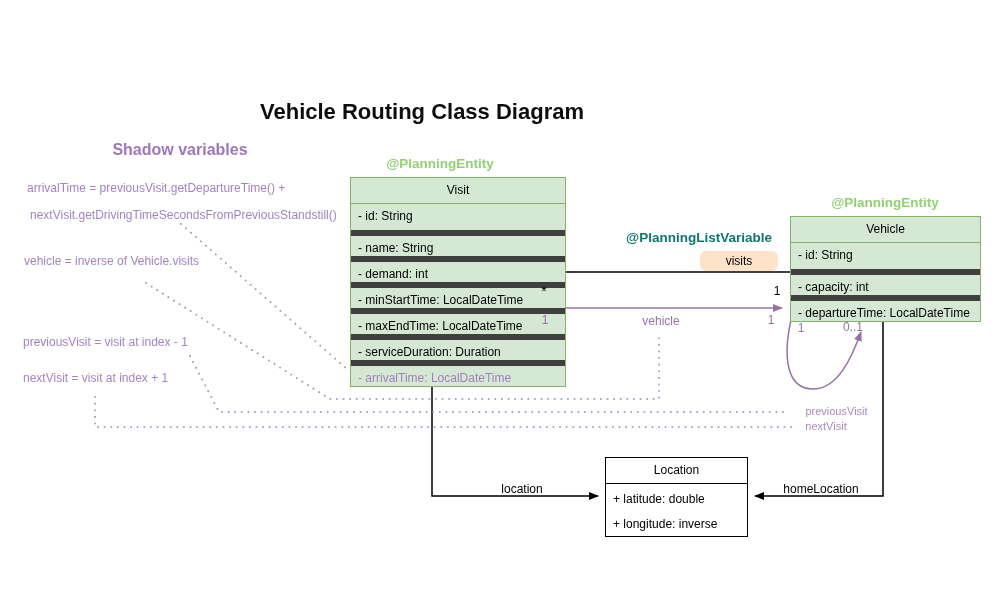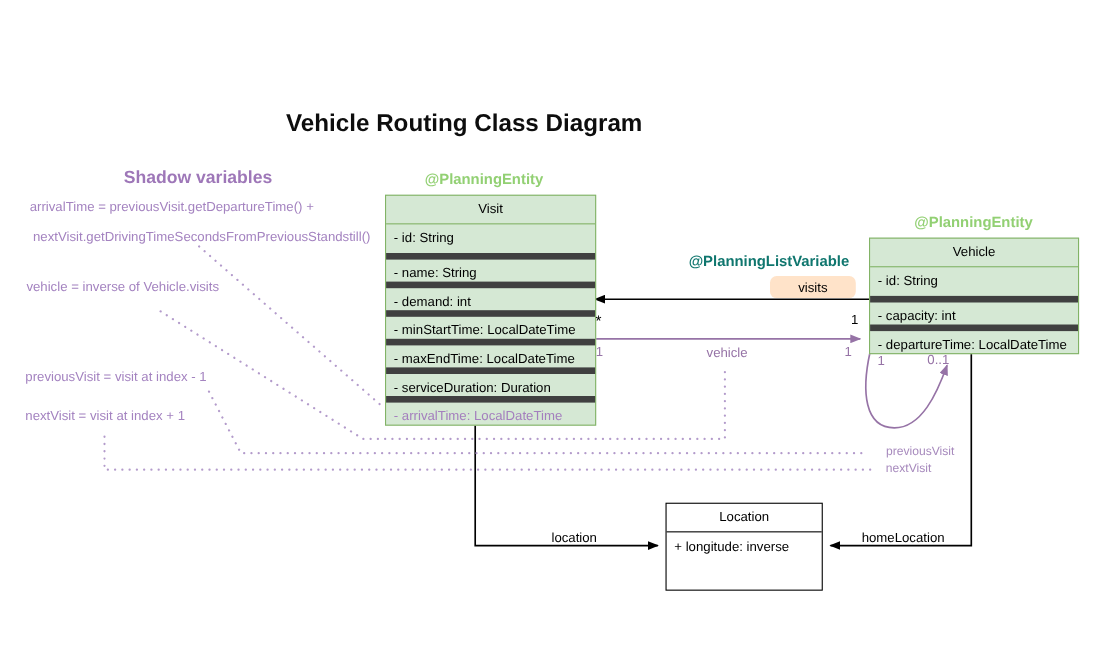--- a/index.html
+++ b/index.html
@@ -8,21 +8,21 @@
     position:relative; width:1000px; height:600px; background:#ffffff;
     font-family:"Liberation Sans", sans-serif; overflow:hidden;
   }
   .abs { position:absolute; }
   .ctr { transform:translate(-50%,-50%); white-space:nowrap; }
   .vctr { transform:translateY(-50%); white-space:nowrap; }
 
   .title { left:0; top:112px; width:844px; text-align:center;
            font-size:22px; font-weight:bold; color:#0d0d0d; transform:translateY(-50%); }
 
-  .shadow-heading { left:180px; top:162px; font-size:16px; font-weight:bold; color:#9e77b8; }
+  .shadow-heading { left:180px; top:150px; font-size:16px; font-weight:bold; color:#9e77b8; }
   .formula { font-size:12px; color:#a483c0; }
 
   .anno { font-size:13.5px; font-weight:bold; }
   .anno.green  { color:#92d073; }
   .anno.orange { color:#0f766e; }
 
   .uml { position:absolute; font-size:12px; color:#000; }
   .uml .hdr { height:26px; line-height:25px; text-align:center; }
   .uml .row { height:26px; line-height:25px; padding-left:7px; }
 
@@ -84,40 +84,41 @@
     <path d="M 432 385 L 432 496 L 598 496" stroke="#000" stroke-width="1.5" fill="none" marker-end="url(#mBlack)"></path>
 
     <path d="M 883 320 L 883 496 L 755 496" stroke="#000" stroke-width="1.5" fill="none" marker-end="url(#mBlack)"></path>
 
     <path d="M 181 224 L 347 369" stroke="#b39bcb" stroke-width="2" fill="none" stroke-dasharray="0.1 6.5" stroke-linecap="round"></path>
     <path d="M 146 283 L 330 399 L 659 399 L 659 333" stroke="#b39bcb" stroke-width="2" fill="none" stroke-dasharray="0.1 6.5" stroke-linecap="round"></path>
     <path d="M 190 356 L 219 412 L 786 412" stroke="#b39bcb" stroke-width="2" fill="none" stroke-dasharray="0.1 6.5" stroke-linecap="round"></path>
     <path d="M 95 397 L 95 427 L 793 427" stroke="#b39bcb" stroke-width="2" fill="none" stroke-dasharray="0.1 6.5" stroke-linecap="round"></path>
   </svg>
 
-  <div class="uml greenbox" style="left:350px; top:177px; width:192px;">
+  <div class="uml greenbox" style="left:350px; top:177px; width:216px;">
     <div class="hdr">Visit</div>
     <div class="row">- id: String</div>
     <div class="row">- name: String</div>
     <div class="row">- demand: int</div>
     <div class="row">- minStartTime: LocalDateTime</div>
     <div class="row">- maxEndTime: LocalDateTime</div>
     <div class="row">- serviceDuration: Duration</div>
     <div class="row purple">- arrivalTime: LocalDateTime</div>
   </div>
 
   <div class="uml greenbox" style="left:790px; top:216px; width:191px;">
     <div class="hdr">Vehicle</div>
     <div class="row">- id: String</div>
     <div class="row">- capacity: int</div>
     <div class="row">- departureTime: LocalDateTime</div>
   </div>
 
   <div class="uml whitebox" style="left:605px; top:457px; width:143px; height:80px;">
     <div class="hdr">Location</div>
+    <div class="row" style="height:27px; line-height:30px;">+ latitude: double</div>
     <div class="row" style="height:27px; line-height:26px;">+ longitude: inverse</div>
   </div>
 
   <div class="abs chip">visits</div>
 
   <div class="abs ctr mult star" style="left:544px; top:291px;">*</div>
   <div class="abs ctr mult" style="left:777px; top:291px;">1</div>
 
   <div class="abs ctr pmult" style="left:545px; top:320px;">1</div>
   <div class="abs ctr plabel" style="left:661px; top:321px;">vehicle</div>

